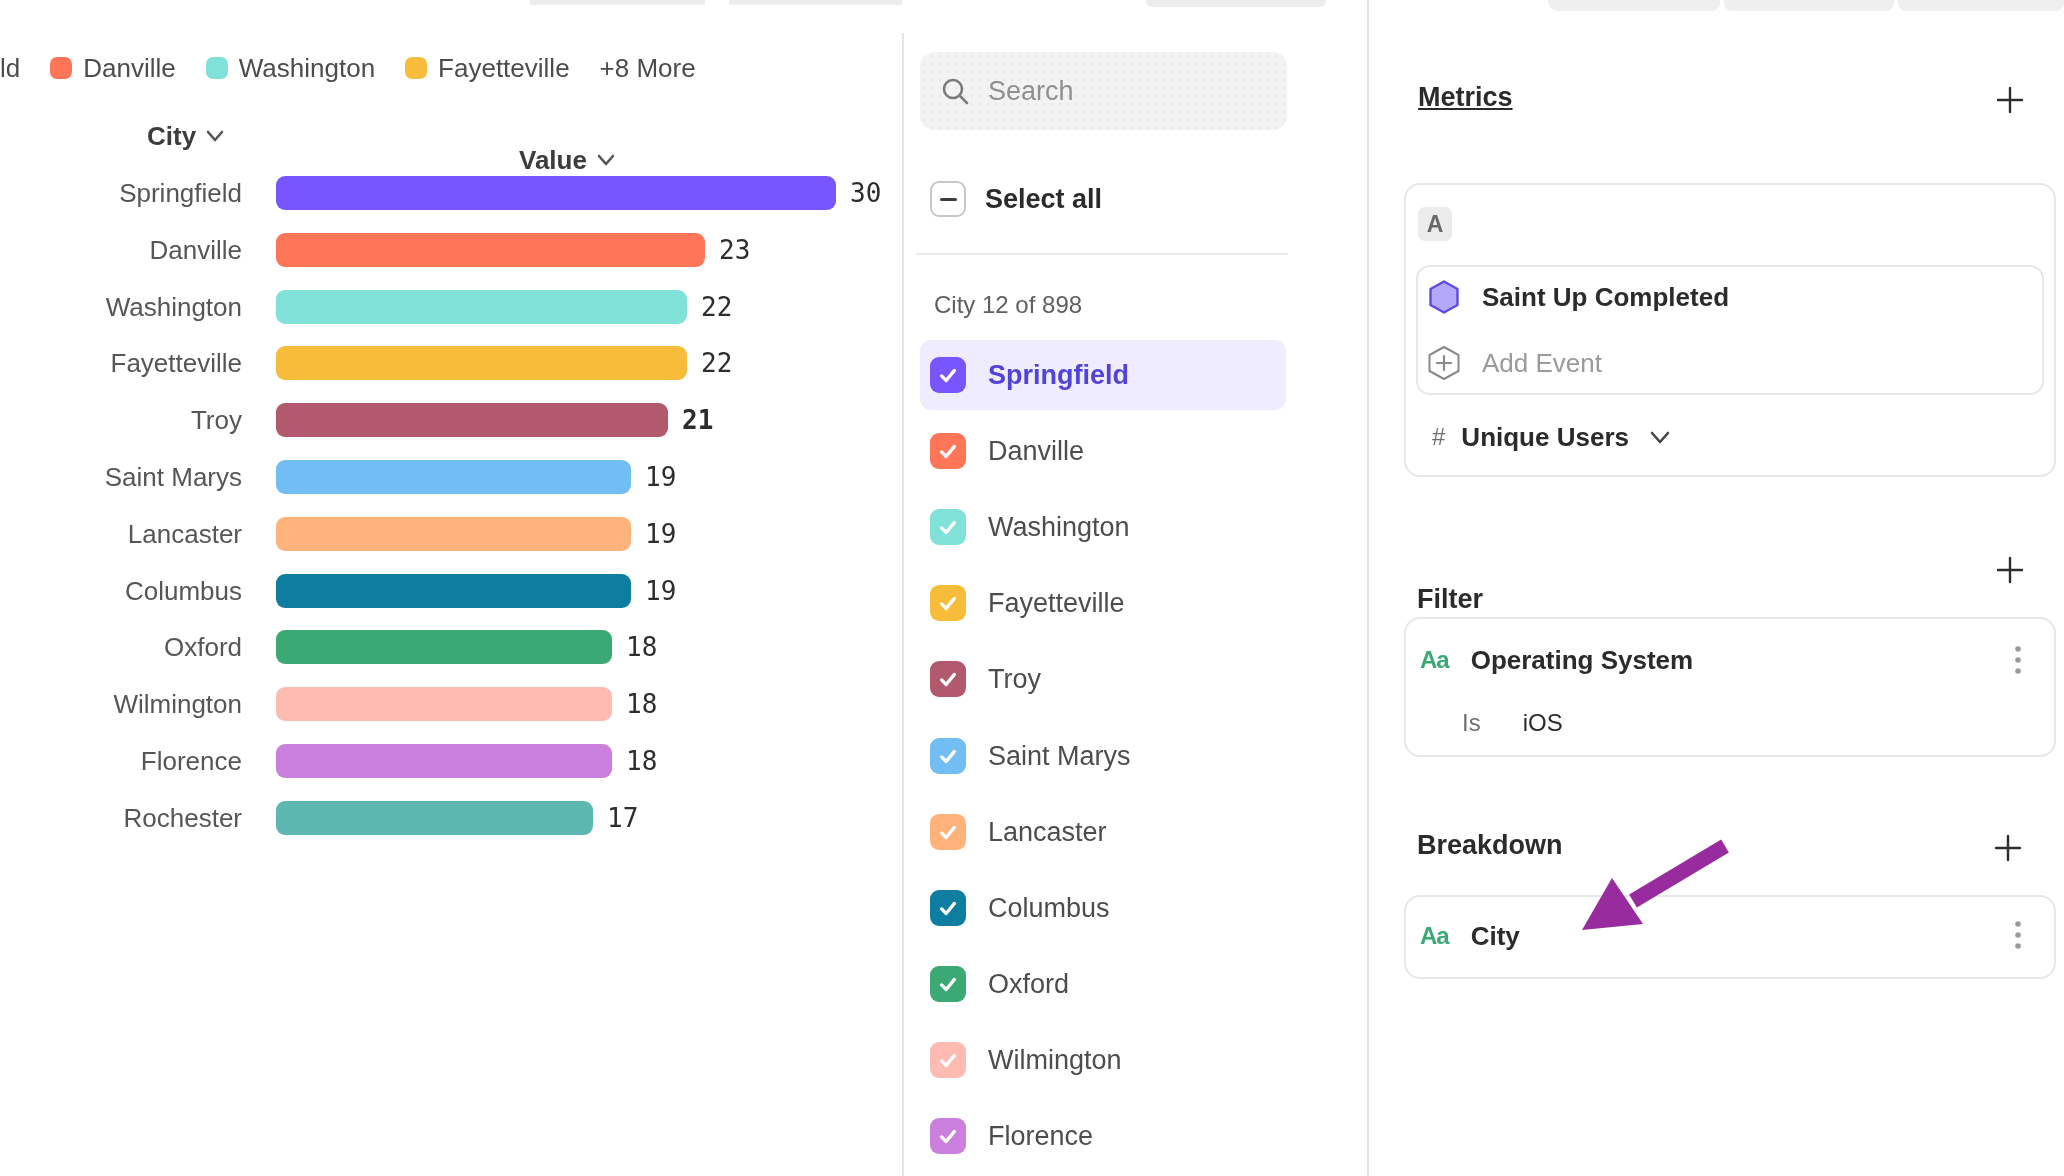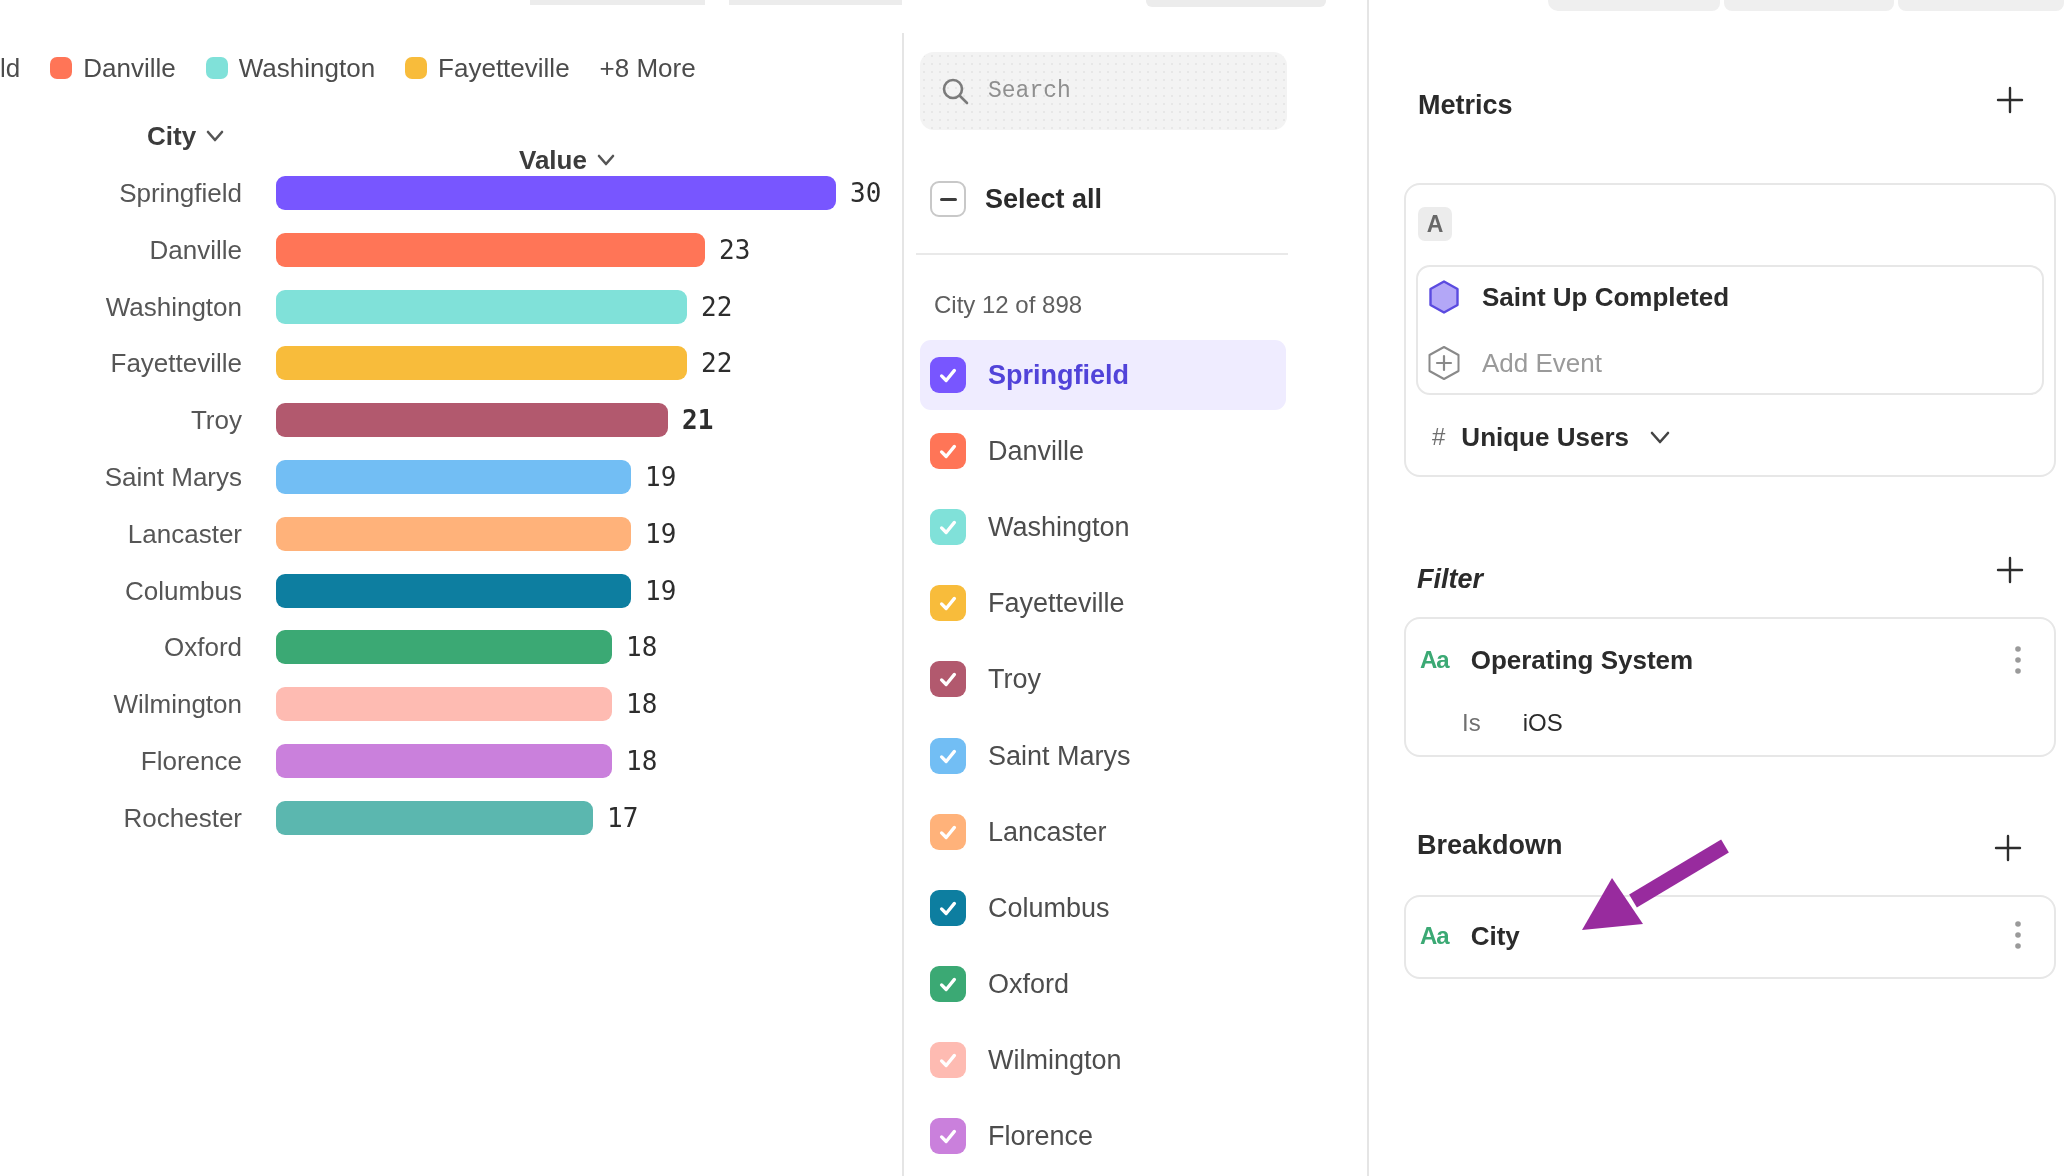--- a/index.html
+++ b/index.html
@@ -31,22 +31,22 @@
                      line-height:34px; white-space:nowrap; }
   .chart-bar { position:absolute; left:276px; height:34px; border-radius:9px; }
   .chart-value { position:absolute; font-family:"DejaVu Sans Mono", monospace; font-size:26px;
                  color:#2d2d2d; line-height:34px; }
 
   
   #search-box { position:absolute; left:920px; top:52px; width:367px; height:78px; background:#f3f3f3;
                 background-image:radial-gradient(circle, #e7e7e7 1.3px, transparent 1.4px);
                 background-size:8px 8px; border-radius:14px; display:flex; align-items:center; gap:18px;
                 padding:0 10px 0 20px; }
-  #search-input { border:none; outline:none; background:transparent; font-family:Liberation Mono, monospace;
-                  font-size:23px; color:#3c3c3c; width:270px; }
+  #search-input { border:none; outline:none; background:transparent; font-family:Liberation Sans, sans-serif;
+                  font-size:27px; color:#3c3c3c; width:270px; }
   #search-input::placeholder { color:#8f8f8f; }
   #select-all-row { position:absolute; left:930px; top:181px; display:flex; align-items:center; gap:19px; cursor:pointer; }
   .cb { width:36px; height:36px; border-radius:9px; display:flex; align-items:center; justify-content:center; flex:0 0 auto; }
   #select-all-cb { background:#fff; border:2px solid #c8c8c8; }
   #select-all-cb .minus { width:17px; height:3px; background:#3c3c3c; border-radius:2px; }
   #select-all-label { font-size:27px; font-weight:bold; color:#2b2b2b; }
   #list-divider { position:absolute; left:916px; top:253px; width:372px; height:2px; background:#e9e9e9; }
   #count-label { position:absolute; left:934px; top:291px; font-size:24px; color:#5f5f5f; }
   .city-row { position:absolute; left:920px; width:366px; height:70px; border-radius:11px;
               display:flex; align-items:center; gap:22px; padding-left:10px; cursor:pointer; }
@@ -261,21 +261,21 @@
           <svg width="22" height="22" viewBox="0 0 24 24">
             <polyline points="5,13 10,18 19,7" fill="none" stroke="#fff" stroke-width="3.6" stroke-linecap="round" stroke-linejoin="round"></polyline>
           </svg>
         </div>
         <span class="label">Florence</span>
       </div>
     </div>
 
   <div class="vdiv" style="left:1367px; top:0; height:1176px;"></div>
 
-  <div class="section-header" style="left:1418px; top:90px;">Metrics</div>
+  <div class="section-header" style="left:1418px; top:82px;text-decoration:underline;">Metrics</div>
   <div class="plus-btn" style="left:1993px; top:83px;">
     <svg width="28" height="28" viewBox="0 0 28 28">
       <line x1="14" y1="2" x2="14" y2="26" stroke="#2d2d2d" stroke-width="2.4" stroke-linecap="round"></line>
       <line x1="2" y1="14" x2="26" y2="14" stroke="#2d2d2d" stroke-width="2.4" stroke-linecap="round"></line>
     </svg>
   </div>
 
   <div class="card" style="top:183px; height:294px;"></div>
   <div class="badge-a" style="top:207px;">A</div>
 
@@ -295,21 +295,21 @@
     <span class="txt-26" style="color:#9a9a9a;">Add Event</span>
   </div>
   <div class="row-line" style="left:1432px; top:420px; height:34px; gap:16px;">
     <span class="txt-24" style="color:#6f6f6f;">#</span>
     <span class="txt-26 bold">Unique Users</span>
     <svg width="22" height="15" viewBox="0 0 22 15" style="margin-left:4px;">
       <polyline points="3,3 11,12 19,3" fill="none" stroke="#444" stroke-width="2.6" stroke-linecap="round" stroke-linejoin="round"></polyline>
     </svg>
   </div>
 
-  <div class="section-header" style="left:1417px; top:564px;font-style:italic;">Filter</div>
+  <div class="section-header" style="left:1417px; top:584px;">Filter</div>
   <div class="plus-btn" style="left:1993px; top:553px;">
     <svg width="28" height="28" viewBox="0 0 28 28">
       <line x1="14" y1="2" x2="14" y2="26" stroke="#2d2d2d" stroke-width="2.4" stroke-linecap="round"></line>
       <line x1="2" y1="14" x2="26" y2="14" stroke="#2d2d2d" stroke-width="2.4" stroke-linecap="round"></line>
     </svg>
   </div>
   <div class="card" style="top:617px; height:140px;"></div>
   <div class="row-line" style="left:1420px; top:643px; height:34px; gap:22px;">
     <span class="aa-icon">Aa</span>
     <span class="txt-26 bold">Operating System</span>

